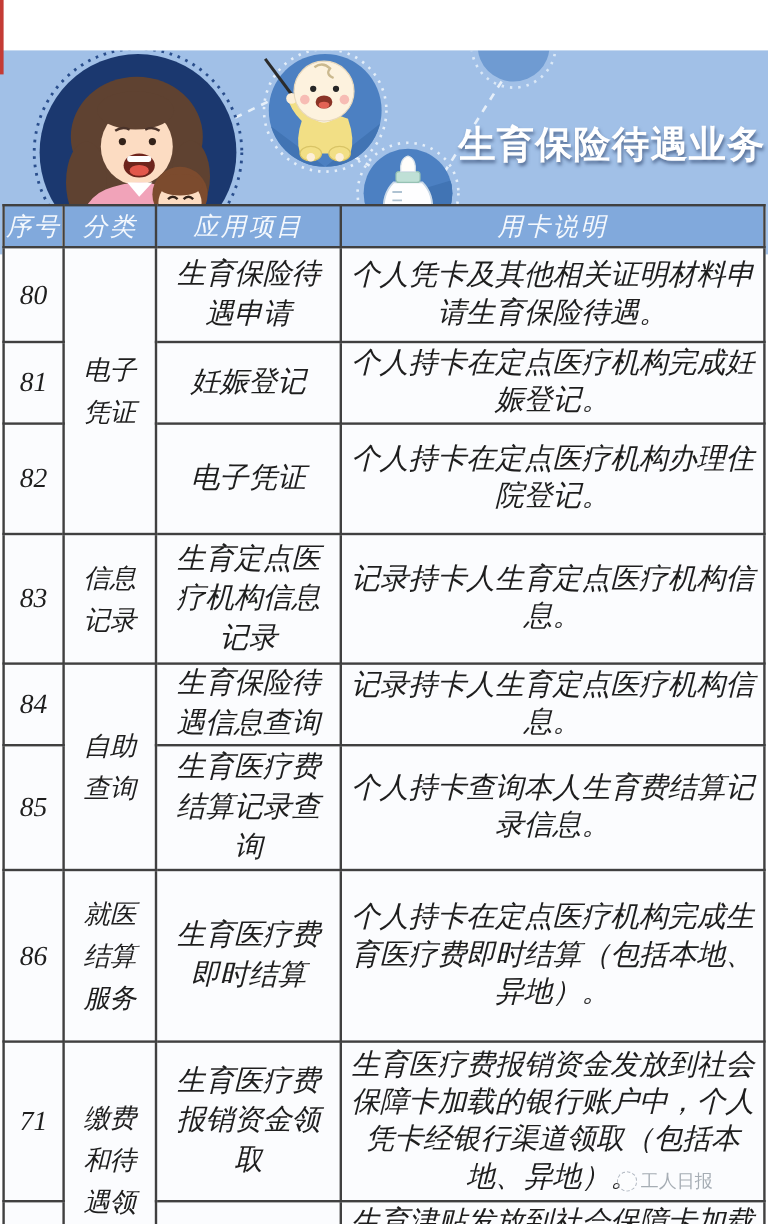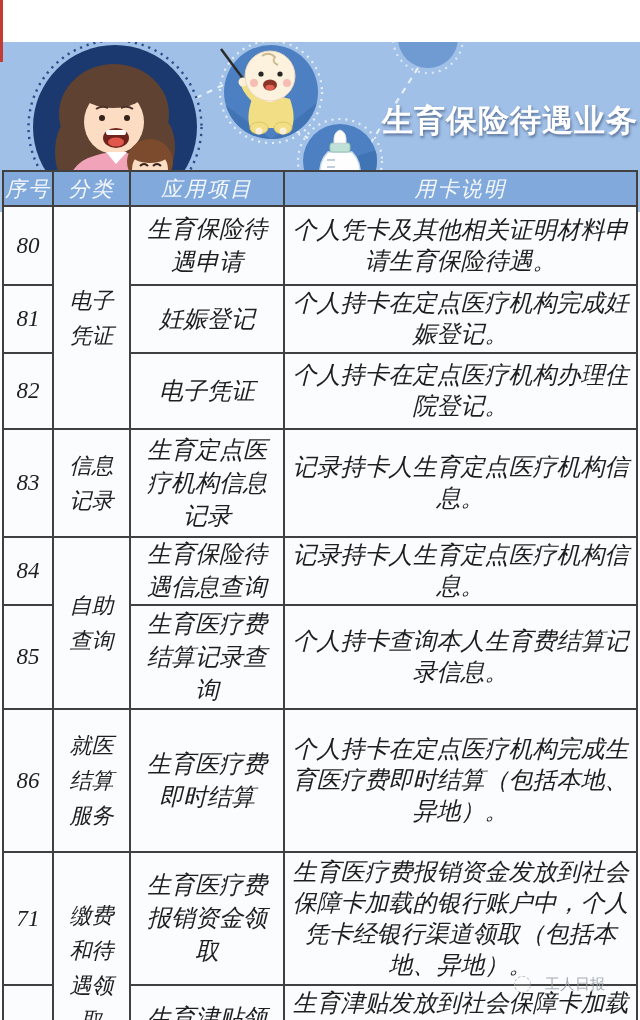--- a/index.html
+++ b/index.html
@@ -43,21 +43,21 @@
     font-family:"Liberation Serif","DejaVu Serif",serif;
   }
   td.num{font-size:23px;text-align:center;}
   td.cat{font-size:22px;text-align:center;line-height:35px;padding:18px 12px;}
   td.item{font-size:24px;text-align:center;line-height:33px;padding:0 9px;}
   td.desc{font-size:24px;text-align:center;line-height:31px;padding:2px 7px;}
 
   
   .watermark{
     position:absolute;left:514px;top:975px;z-index:6;
-    display:flex;align-items:center;gap:14px;
+    display:flex;align-items:center;gap:3px;
     color:#98A0A8;opacity:.85;font-size:15px;
     font-family:"Liberation Sans","DejaVu Sans",sans-serif;
   }
   .wm-logo{
     width:15px;height:15px;border-radius:50%;
     border:1px dashed #AAB2BC;background:rgba(255,255,255,.25);
     display:inline-block;flex:none;
   }
 </style>
 </head>
@@ -188,21 +188,21 @@
         <td class="num">80</td>
         <td class="cat" rowspan="3">电子凭证</td>
         <td class="item">生育保险待遇申请</td>
         <td class="desc">个人凭卡及其他相关证明材料申请生育保险待遇。</td>
       </tr>
       <tr style="height:65px">
         <td class="num">81</td>
         <td class="item">妊娠登记</td>
         <td class="desc">个人持卡在定点医疗机构完成妊娠登记。</td>
       </tr>
-      <tr style="height:76px">
+      <tr style="height:92px">
         <td class="num">82</td>
         <td class="item">电子凭证</td>
         <td class="desc">个人持卡在定点医疗机构办理住院登记。</td>
       </tr>
       <tr style="height:98px">
         <td class="num">83</td>
         <td class="cat">信息记录</td>
         <td class="item">生育定点医疗机构信息记录</td>
         <td class="desc">记录持卡人生育定点医疗机构信息。</td>
       </tr>

